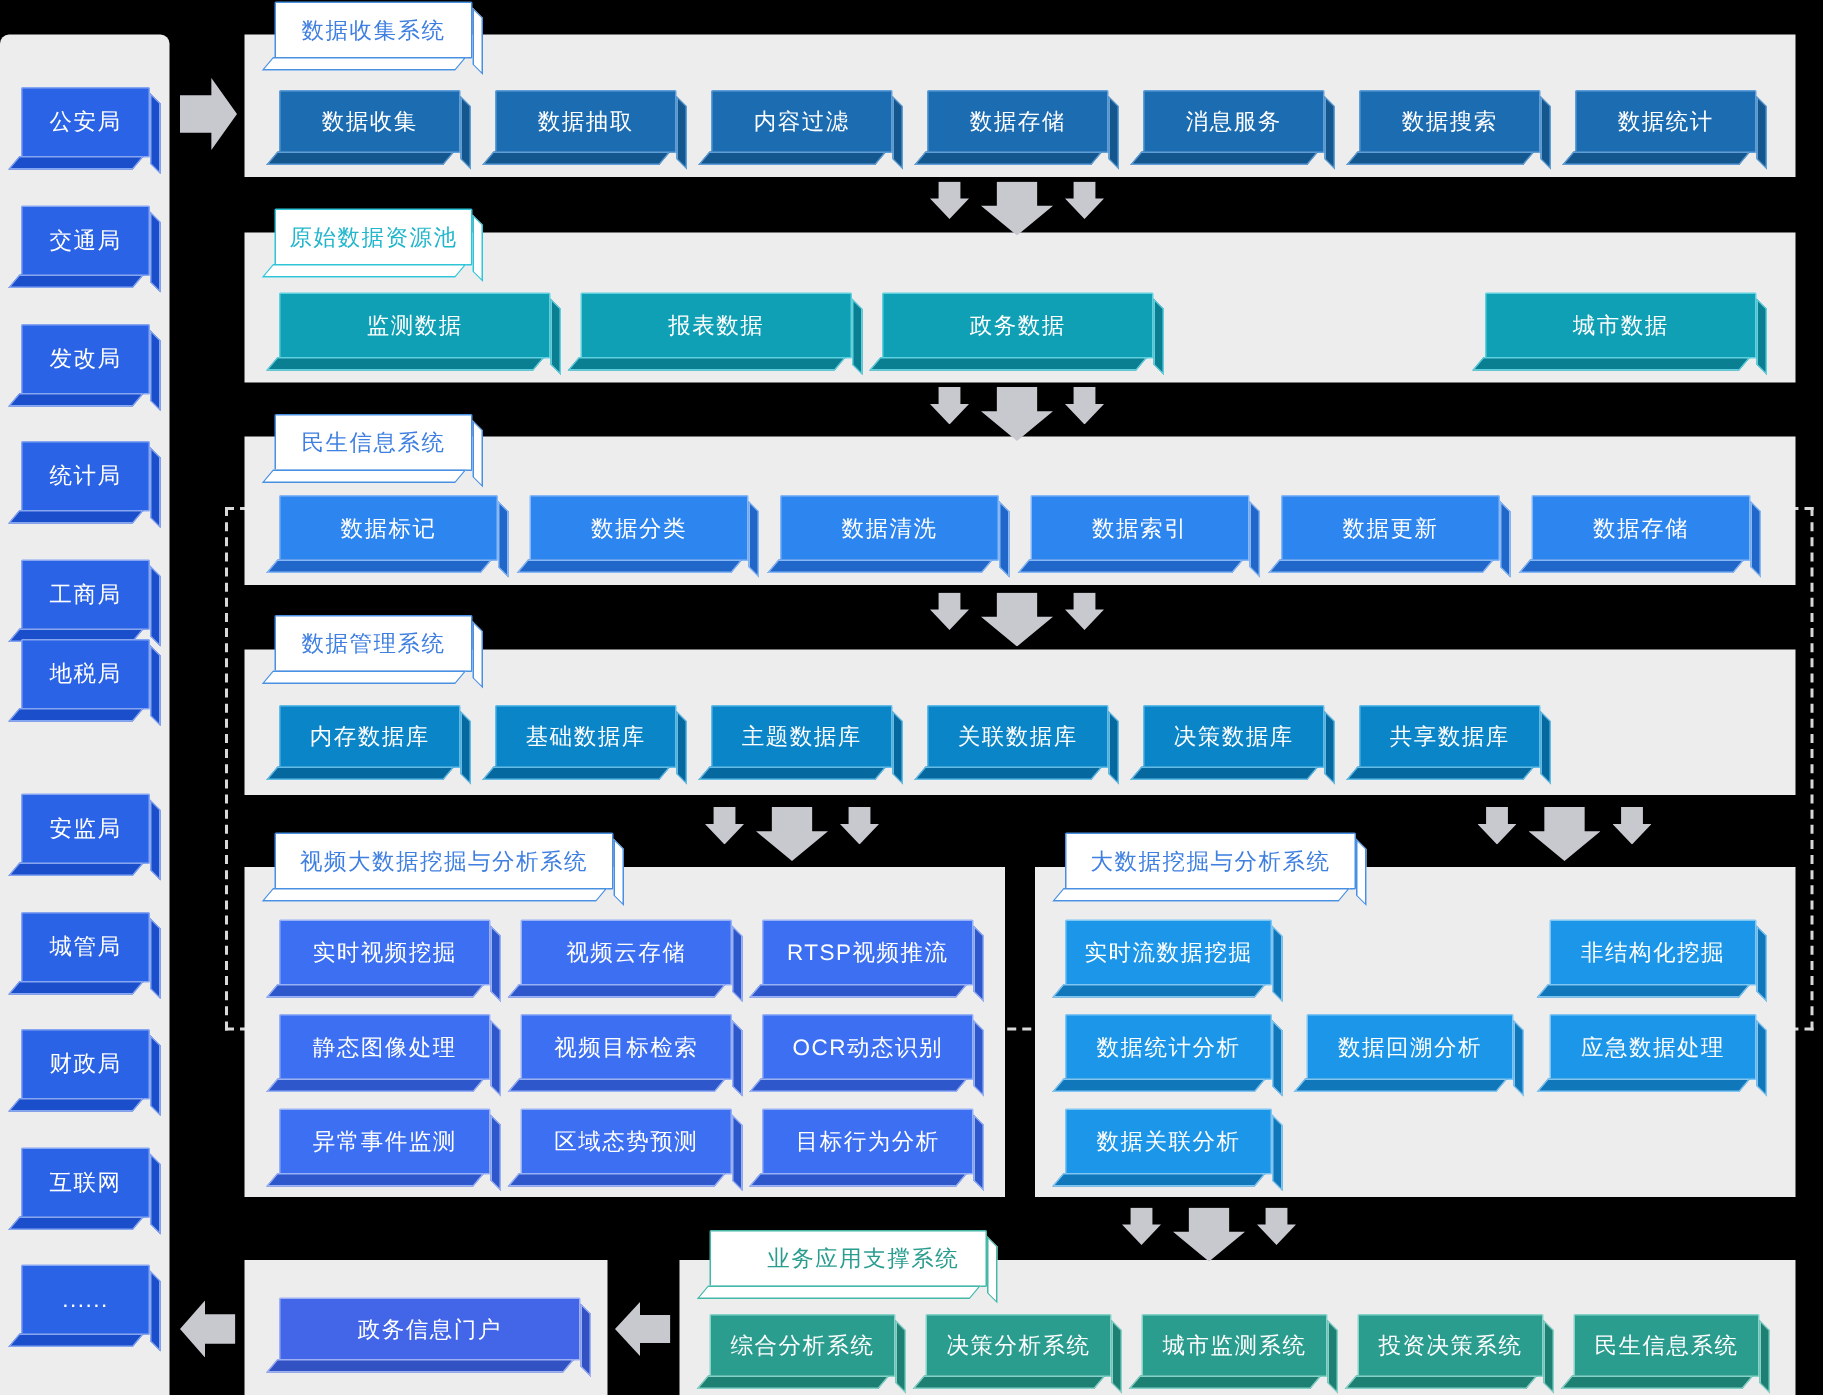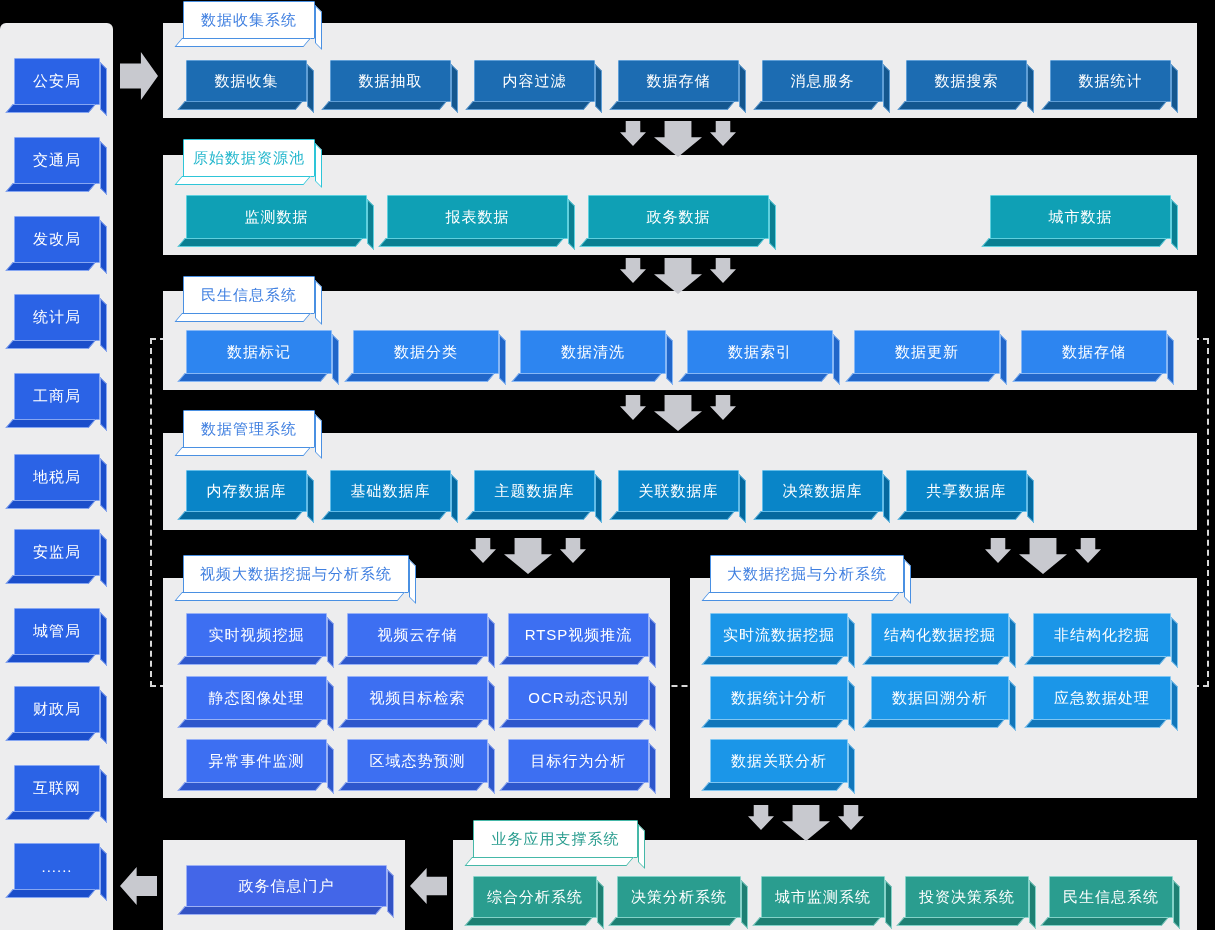--- a/index.html
+++ b/index.html
@@ -23,21 +23,21 @@
   .p-s1{--face:#1c6cb2;--deep:#14578f;--edge:#5f9ed6;}
   .p-s2{--face:#0fa0b5;--deep:#0a7f92;--edge:#5fd0de;}
   .p-s3{--face:#2d85f0;--deep:#2166c9;--edge:#86b7f6;}
   .p-s4{--face:#0985c8;--deep:#05699f;--edge:#62bce8;}
   .p-s5l{--face:#3d6ff2;--deep:#2e57cc;--edge:#98b1f6;}
   .p-s5r{--face:#1b96e8;--deep:#1177bb;--edge:#7fc6f2;}
   .p-s6{--face:#2a9d8f;--deep:#1e8073;--edge:#84d2c8;}
   .p-portal{--face:#4366e8;--deep:#3252c4;--edge:#9db0f4;}
   .t-blue{--face:#ffffff;--deep:#ffffff;--edge:#4a90e2;color:#3f7fe0;}
   .t-teal{--face:#ffffff;--deep:#ffffff;--edge:#2ec5d8;color:#21b6cc;}
-  .t-green{--face:#ffffff;--deep:#ffffff;--edge:#45b8a8;color:#2a9d8f;}
+  .t-green{--face:#ffffff;--deep:#ffffff;--edge:#45b8a8;color:#2a9d8f;padding-left:20px;}
   
   .ad{position:absolute;background:#c8c9cf;z-index:2;
       clip-path:polygon(22% 0,78% 0,78% 45%,100% 45%,50% 100%,0 45%,22% 45%);}
   .ar{position:absolute;background:#c8c9cf;z-index:2;
       clip-path:polygon(0 24%,55% 24%,55% 0,100% 50%,55% 100%,55% 76%,0 76%);}
   .al{position:absolute;background:#c8c9cf;z-index:2;
       clip-path:polygon(100% 24%,45% 24%,45% 0,0 50%,45% 100%,45% 76%,100% 76%);}
 </style>
 </head>
 <body>
@@ -54,21 +54,21 @@
   <div class="panel" style="left:163px;top:578px;width:507px;height:220px"></div>
   <div class="panel" style="left:690px;top:578px;width:507px;height:220px"></div>
   <div class="panel" style="left:453px;top:840px;width:744px;height:90px"></div>
   <div class="panel" style="left:163px;top:840px;width:242px;height:90px"></div>
 
   <div class="b3 p-nav" style="left:14px;top:58px;width:84px;height:45px">公安局</div>
   <div class="b3 p-nav" style="left:14px;top:137px;width:84px;height:45px">交通局</div>
   <div class="b3 p-nav" style="left:14px;top:216px;width:84px;height:45px">发改局</div>
   <div class="b3 p-nav" style="left:14px;top:294px;width:84px;height:45px">统计局</div>
   <div class="b3 p-nav" style="left:14px;top:373px;width:84px;height:45px">工商局</div>
-  <div class="b3 p-nav" style="left:14px;top:454px;width:84px;height:45px">地税局</div>
+  <div class="b3 p-nav" style="left:14px;top:426px;width:84px;height:45px">地税局</div>
   <div class="b3 p-nav" style="left:14px;top:529px;width:84px;height:45px">安监局</div>
   <div class="b3 p-nav" style="left:14px;top:608px;width:84px;height:45px">城管局</div>
   <div class="b3 p-nav" style="left:14px;top:686px;width:84px;height:45px">财政局</div>
   <div class="b3 p-nav" style="left:14px;top:765px;width:84px;height:45px">互联网</div>
   <div class="b3 p-nav" style="left:14px;top:843px;width:84px;height:45px">......</div>
 
   <div class="b3 title t-blue" style="left:183px;top:1px;width:130px;height:36px">数据收集系统</div>
   <div class="b3 title t-teal" style="left:183px;top:139px;width:130px;height:36px">原始数据资源池</div>
   <div class="b3 title t-blue" style="left:183px;top:276px;width:130px;height:36px">民生信息系统</div>
   <div class="b3 title t-blue" style="left:183px;top:410px;width:130px;height:36px">数据管理系统</div>
@@ -107,21 +107,20 @@
   <div class="b3 p-s5l" style="left:347px;top:613px;width:139px;height:42px">视频云存储</div>
   <div class="b3 p-s5l" style="left:508px;top:613px;width:139px;height:42px">RTSP视频推流</div>
   <div class="b3 p-s5l" style="left:186px;top:676px;width:139px;height:42px">静态图像处理</div>
   <div class="b3 p-s5l" style="left:347px;top:676px;width:139px;height:42px">视频目标检索</div>
   <div class="b3 p-s5l" style="left:508px;top:676px;width:139px;height:42px">OCR动态识别</div>
   <div class="b3 p-s5l" style="left:186px;top:739px;width:139px;height:42px">异常事件监测</div>
   <div class="b3 p-s5l" style="left:347px;top:739px;width:139px;height:42px">区域态势预测</div>
   <div class="b3 p-s5l" style="left:508px;top:739px;width:139px;height:42px">目标行为分析</div>
 
   <div class="b3 p-s5r" style="left:710px;top:613px;width:136px;height:42px">实时流数据挖掘</div>
-  <div class="b3 p-s5r" style="left:871px;top:613px;width:136px;height:42px">结构化数据挖掘</div>
   <div class="b3 p-s5r" style="left:1033px;top:613px;width:136px;height:42px">非结构化挖掘</div>
   <div class="b3 p-s5r" style="left:710px;top:676px;width:136px;height:42px">数据统计分析</div>
   <div class="b3 p-s5r" style="left:871px;top:676px;width:136px;height:42px">数据回溯分析</div>
   <div class="b3 p-s5r" style="left:1033px;top:676px;width:136px;height:42px">应急数据处理</div>
   <div class="b3 p-s5r" style="left:710px;top:739px;width:136px;height:42px">数据关联分析</div>
 
   <div class="b3 p-s6" style="left:473px;top:876px;width:122px;height:40px">综合分析系统</div>
   <div class="b3 p-s6" style="left:617px;top:876px;width:122px;height:40px">决策分析系统</div>
   <div class="b3 p-s6" style="left:761px;top:876px;width:122px;height:40px">城市监测系统</div>
   <div class="b3 p-s6" style="left:905px;top:876px;width:122px;height:40px">投资决策系统</div>

